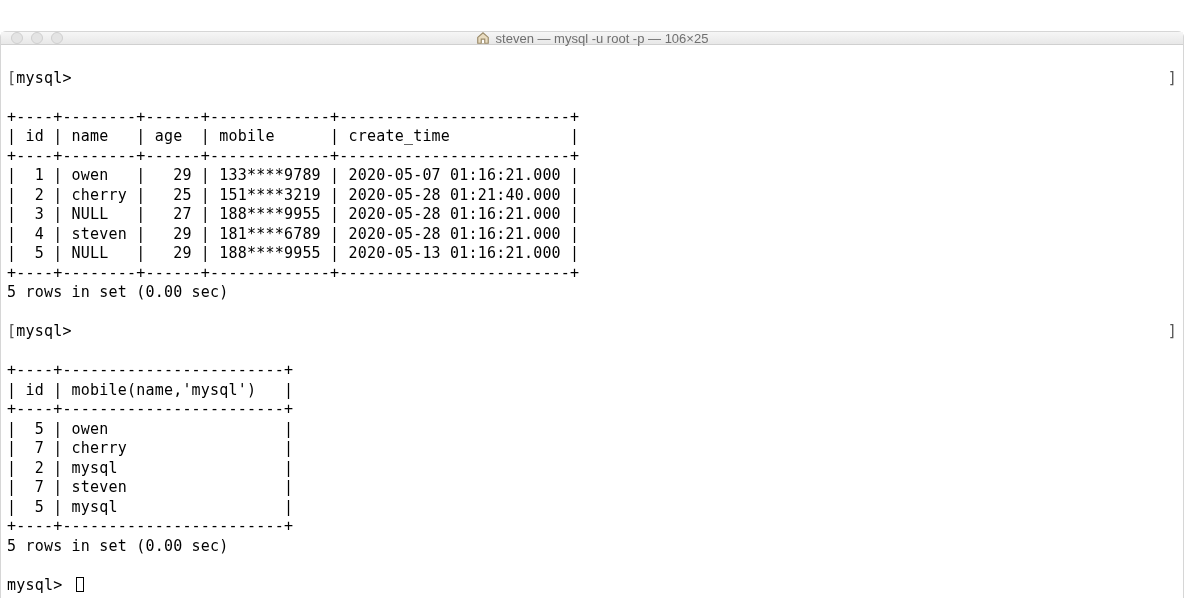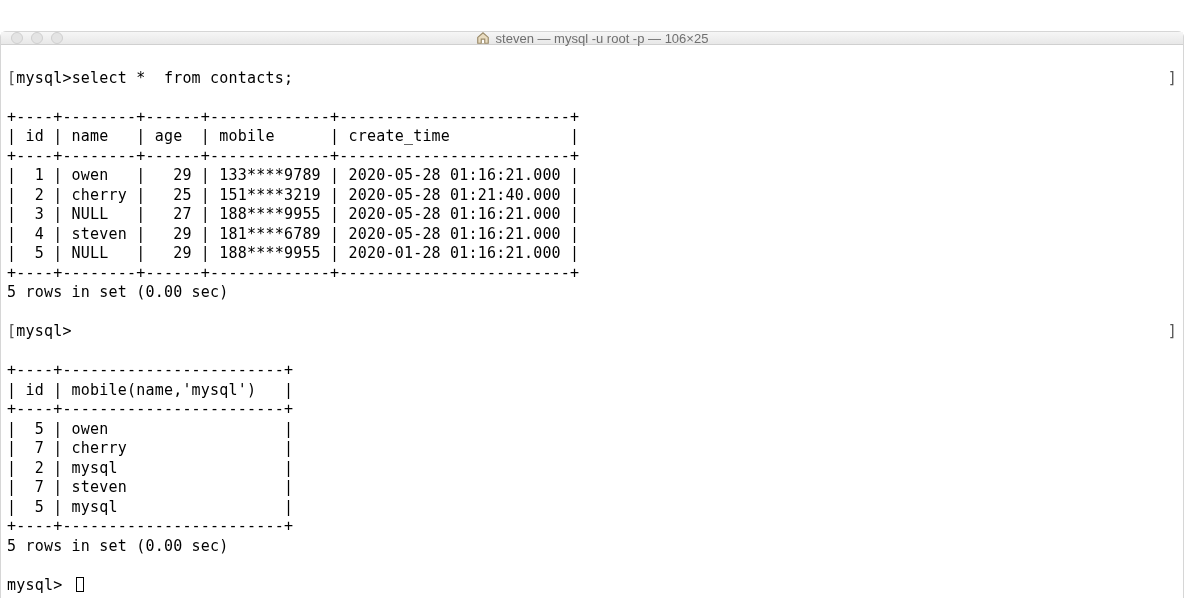--- a/index.html
+++ b/index.html
@@ -32,29 +32,29 @@
         <svg width="14" height="14" viewBox="0 0 24 24" fill="none" stroke="#9a8a6a" stroke-width="2">
           <path d="M3 11 L12 3 L21 11 V21 H3 Z" fill="#e9dcc0"></path>
           <path d="M9 21 V14 H15 V21" fill="#fff"></path>
         </svg>
       </span>
       <span>steven — mysql -u root -p — 106×25</span>
     </div>
   </div>
 
   <div class="terminal">
-<div class="prompt-line"><span class="lb">[</span><span>mysql&gt;</span> <span>select *  from contacts;</span><span class="rb">]</span></div>
+<div class="prompt-line"><span class="lb">[</span><span>mysql&gt;</span> <span class="rb">]</span></div>
 <span>+----+--------+------+-------------+-------------------------+</span>
 <span>| id | name   | age  | mobile      | create_time             |</span>
 <span>+----+--------+------+-------------+-------------------------+</span>
-<span>|  1 | owen   |   29 | 133****9789 | 2020-05-28 01:16:21.000 |</span>
+<span>|  1 | owen   |   29 | 133****9789 | 2020-05-07 01:16:21.000 |</span>
 <span>|  2 | cherry |   25 | 151****3219 | 2020-05-28 01:21:40.000 |</span>
 <span>|  3 | NULL   |   27 | 188****9955 | 2020-05-28 01:16:21.000 |</span>
 <span>|  4 | steven |   29 | 181****6789 | 2020-05-28 01:16:21.000 |</span>
-<span>|  5 | NULL   |   29 | 188****9955 | 2020-01-28 01:16:21.000 |</span>
+<span>|  5 | NULL   |   29 | 188****9955 | 2020-05-13 01:16:21.000 |</span>
 <span>+----+--------+------+-------------+-------------------------+</span>
 <span>5 rows in set (0.00 sec)</span>
 
 <div class="prompt-line"><span class="lb">[</span><span>mysql&gt;</span> <span class="rb">]</span></div>
 <span>+----+------------------------+</span>
 <span>| id | mobile(name,'mysql')   |</span>
 <span>+----+------------------------+</span>
 <span>|  5 | owen                   |</span>
 <span>|  7 | cherry                 |</span>
 <span>|  2 | mysql                  |</span>

